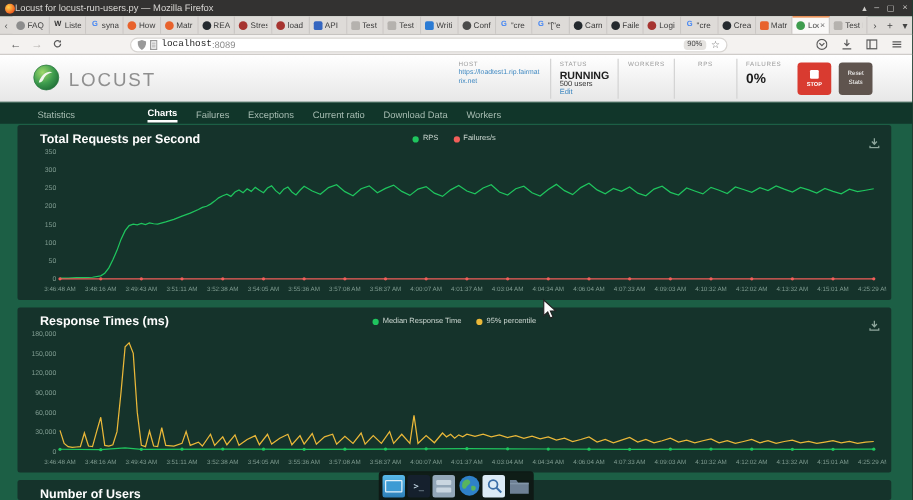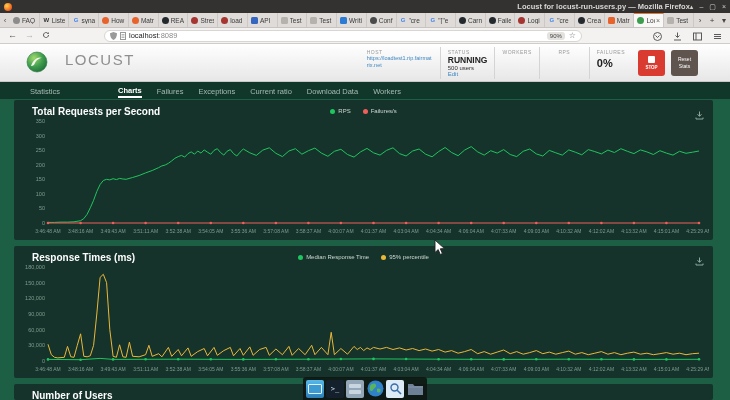--- a/index.html
+++ b/index.html
@@ -5,21 +5,21 @@
   html,body{margin:0;padding:0;background:#222;}
   *{box-sizing:border-box;}
   .screen{position:relative;width:730px;height:400px;overflow:hidden;
     font-family:"Liberation Sans",sans-serif;background:#1c5f45;}
 
   
   .titlebar{position:absolute;top:0;left:0;right:0;height:13px;background:#333231;
     color:#d9d7d4;font-size:8px;display:flex;align-items:center;padding:0 4px;}
   .titlebar .ff{width:8px;height:8px;border-radius:50%;
     background:radial-gradient(circle at 35% 35%,#ffd24a,#f26522 65%,#b33a12);flex:none;}
-  .titlebar .wtitle{flex:1;text-align:right;font-weight:bold;font-size:7.5px;
+  .titlebar .wtitle{flex:1;text-align:left;font-weight:normal;font-size:7.5px;
     overflow:hidden;white-space:nowrap;}
   .titlebar .wbtns{display:flex;gap:6px;font-size:7px;color:#cfcdca;}
   .titlebar .wbtns span{cursor:default;}
 
   
   .tabbar{position:absolute;top:13px;left:0;right:0;height:15px;background:#dedbd8;
     display:flex;align-items:stretch;border-bottom:1px solid #c6c3c0;}
   .tscroll{flex:none;width:10px;display:flex;align-items:center;justify-content:center;
     font-size:8px;color:#555;}
   .tab{display:flex;align-items:center;min-width:0;flex:1 1 0;max-width:33px;
@@ -37,32 +37,32 @@
     font-size:8px;color:#444;}
 
   
   .urlrow{position:absolute;top:28px;left:0;right:0;height:16px;background:#f4f2f0;
     border-bottom:1px solid #cfccc9;display:flex;align-items:center;padding:0 8px;}
   .navbtn{font-size:9px;color:#5a5a5a;margin-right:8px;line-height:1;}
   .navbtn.dim{color:#b5b2af;}
   .urlbox{margin-left:46px;width:478px;height:12px;background:#fff;border:1px solid #d8d5d2;
     border-radius:7px;display:flex;align-items:center;padding:0 5px;font-size:7.5px;}
   .urlbox .uicon{flex:none;margin-right:3px;display:flex;}
-  .urlhost{color:#1d1d1d;}
+  .urlhost{color:#1d1d1d;font-family:Liberation Mono, monospace;}
   .urlport{color:#8a8a8a;}
   .urlspacer{flex:1;}
   .zoompill{background:#e4e2df;border-radius:3px;font-size:6px;color:#444;
     padding:0 3px;line-height:8px;margin-right:4px;}
   .star{font-size:8px;color:#6a6a6a;}
   .tbicons{margin-left:auto;display:flex;gap:11px;align-items:center;color:#5a5a5a;}
 
   
   .lheader{position:absolute;top:44px;left:0;right:0;height:38px;
     background:linear-gradient(#ffffff,#e7e7e7);border-bottom:1px solid #c9c9c9;}
-  .brand{position:absolute;left:26px;top:7px;display:flex;align-items:flex-start;gap:17px;}
+  .brand{position:absolute;left:26px;top:7px;display:flex;align-items:flex-end;gap:7px;}
   .brandname{font-size:15px;color:#8f8f8f;letter-spacing:1.5px;}
   .stats{position:absolute;right:32px;top:3px;height:32px;display:flex;align-items:stretch;}
   .stat{padding:2px 7px;border-left:1px solid #d4d4d4;display:flex;
     flex-direction:column;justify-content:flex-start;}
   .stat:first-child{border-left:none;}
   .slabel{font-size:5px;color:#9a9a9a;letter-spacing:.5px;}
   .hostlink{font-size:5.5px;color:#3d87c0;width:66px;word-break:break-all;line-height:1.3;}
   .running{font-size:8.5px;font-weight:bold;color:#222;line-height:1.2;}
   .users{font-size:6px;color:#333;}
   .editlink{font-size:6px;color:#3d87c0;}

